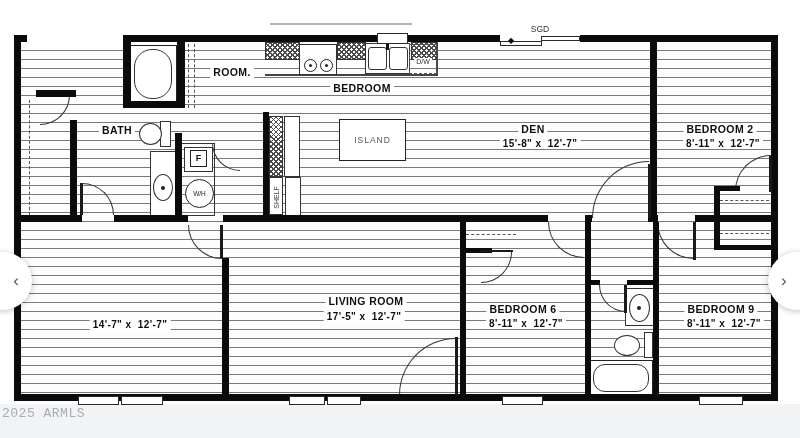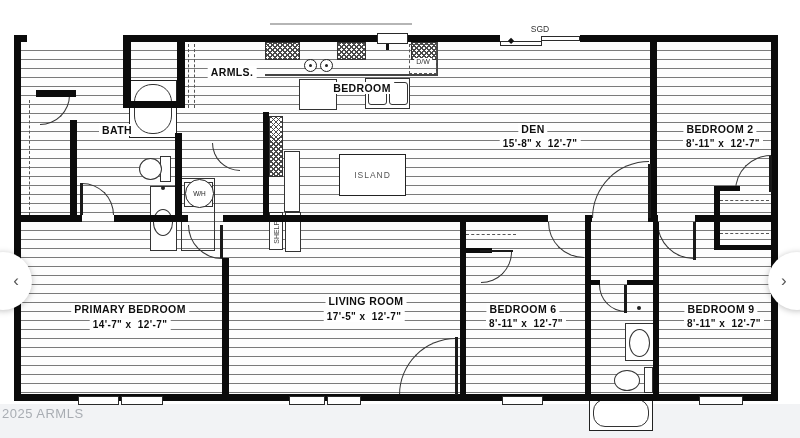--- a/index.html
+++ b/index.html
@@ -4,21 +4,21 @@
 <style>
   html,body{margin:0;padding:0;background:#fff;}
   #stage{position:relative;width:800px;height:438px;background:#fff;overflow:hidden;
          font-family:"Liberation Sans",sans-serif;}
   .abs{position:absolute;}
   
   #floor{position:absolute;left:21px;top:42px;width:750px;height:352px;
     background:repeating-linear-gradient(to bottom,#fdfdfd 0,#fdfdfd 3.7px,#7a7a7a 3.7px,#7a7a7a 4.5px);}
   .w{position:absolute;background:#0b0b0b;z-index:3;}
   .leaf{position:absolute;background:#1a1a1a;z-index:3;}
-  .box{position:absolute;background:#fff;border:1.5px solid #222;box-sizing:border-box;z-index:2;margin-top:35px;}
+  .box{position:absolute;background:#fff;border:1.5px solid #222;box-sizing:border-box;z-index:2;}
   .thin{border-width:1px;border-color:#333;}
   .noFill{background:transparent;}
   .round{border-radius:50%;}
   .arc{position:absolute;box-sizing:border-box;z-index:2;}
   .a-tl{border-top:1.5px solid #333;border-left:1.5px solid #333;border-top-left-radius:100% 100%;}
   .a-tr{border-top:1.5px solid #333;border-right:1.5px solid #333;border-top-right-radius:100% 100%;}
   .a-bl{border-bottom:1.5px solid #333;border-left:1.5px solid #333;border-bottom-left-radius:100% 100%;}
   .a-br{border-bottom:1.5px solid #333;border-right:1.5px solid #333;border-bottom-right-radius:100% 100%;}
   .hatch{position:absolute;z-index:2;background-color:#fff;
     background-image:repeating-linear-gradient(45deg,#4a4a4a 0,#4a4a4a 1px,transparent 1px,transparent 3.5px),
@@ -29,21 +29,21 @@
   .sub{font-size:10px;}
   .fix{position:absolute;z-index:5;font-size:7.5px;color:#333;background:#fff;padding:0 2px;
        white-space:pre;transform:translateX(-50%);}
   .dashV{position:absolute;z-index:2;border-left:1px dashed #555;}
   .rod{position:absolute;z-index:2;height:0;border-top:1.5px dashed #555;}
   .sill{position:absolute;z-index:4;background:#fff;border:1.5px solid #2a2a2a;box-sizing:border-box;}
   .navBtn{position:absolute;z-index:9;width:58px;height:58px;border-radius:50%;background:#fff;
           box-shadow:0 1px 6px rgba(0,0,0,.25);cursor:pointer;}
   .chev{position:absolute;top:50%;transform:translateY(-52%);font-size:17px;color:#555;line-height:1;}
   #grayStrip{position:absolute;left:0;top:404px;width:800px;height:34px;background:#f2f3f5;z-index:1;}
-  #watermark{position:absolute;left:2px;top:406px;z-index:6;font-size:13px;color:#a9adb3;letter-spacing:.5px;}
+  #watermark{position:absolute;left:2px;top:406px;z-index:6;font-size:13px;color:#a9adb3;letter-spacing:.5px;font-family:Liberation Mono, monospace;}
   .cc{position:absolute;border:1.2px solid #222;border-radius:50%;box-sizing:border-box;background:#fff;z-index:2;}
   .dot{position:absolute;background:#222;border-radius:50%;z-index:2;}
 </style>
 </head>
 <body>
 
 <div id="stage">
 
   <div id="floor"></div>
   <div id="grayStrip"></div>
@@ -167,27 +167,26 @@
   <div class="box thin" style="left:593px;top:364px;width:56px;height:28px;border-radius:12px"></div>
 
   <div class="sill" style="left:78px;top:396px;width:41px;height:9px"></div>
   <div class="sill" style="left:121px;top:396px;width:42px;height:9px"></div>
   <div class="sill" style="left:289px;top:396px;width:36px;height:9px"></div>
   <div class="sill" style="left:327px;top:396px;width:34px;height:9px"></div>
   <div class="sill" style="left:502px;top:396px;width:41px;height:9px"></div>
   <div class="sill" style="left:699px;top:396px;width:44px;height:9px"></div>
 
   <div class="lbl" style="left:362px;top:82px">BEDROOM</div>
-  <div class="lbl" style="left:232px;top:66px">ARMLS.</div>
+  <div class="lbl" style="left:232px;top:66px">ROOM.</div>
   <div class="lbl" style="left:117px;top:124px">BATH</div>
   <div class="lbl" style="left:533px;top:123px">DEN</div>
   <div class="lbl sub" style="left:540px;top:138px">15'-8" x  12'-7"</div>
   <div class="lbl" style="left:720px;top:123px">BEDROOM 2</div>
   <div class="lbl sub" style="left:723px;top:138px">8'-11" x  12'-7"</div>
-  <div class="lbl" style="left:130px;top:303px">PRIMARY BEDROOM</div>
   <div class="lbl sub" style="left:130px;top:319px">14'-7" x  12'-7"</div>
   <div class="lbl" style="left:366px;top:295px">LIVING ROOM</div>
   <div class="lbl sub" style="left:364px;top:311px">17'-5" x  12'-7"</div>
   <div class="lbl" style="left:523px;top:303px">BEDROOM 6</div>
   <div class="lbl sub" style="left:526px;top:318px">8'-11" x  12'-7"</div>
   <div class="lbl" style="left:721px;top:303px">BEDROOM 9</div>
   <div class="lbl sub" style="left:724px;top:318px">8'-11" x  12'-7"</div>
 
   <div class="navBtn" style="left:-26px;top:252px">
     <span class="chev" style="right:13px">‹</span>

